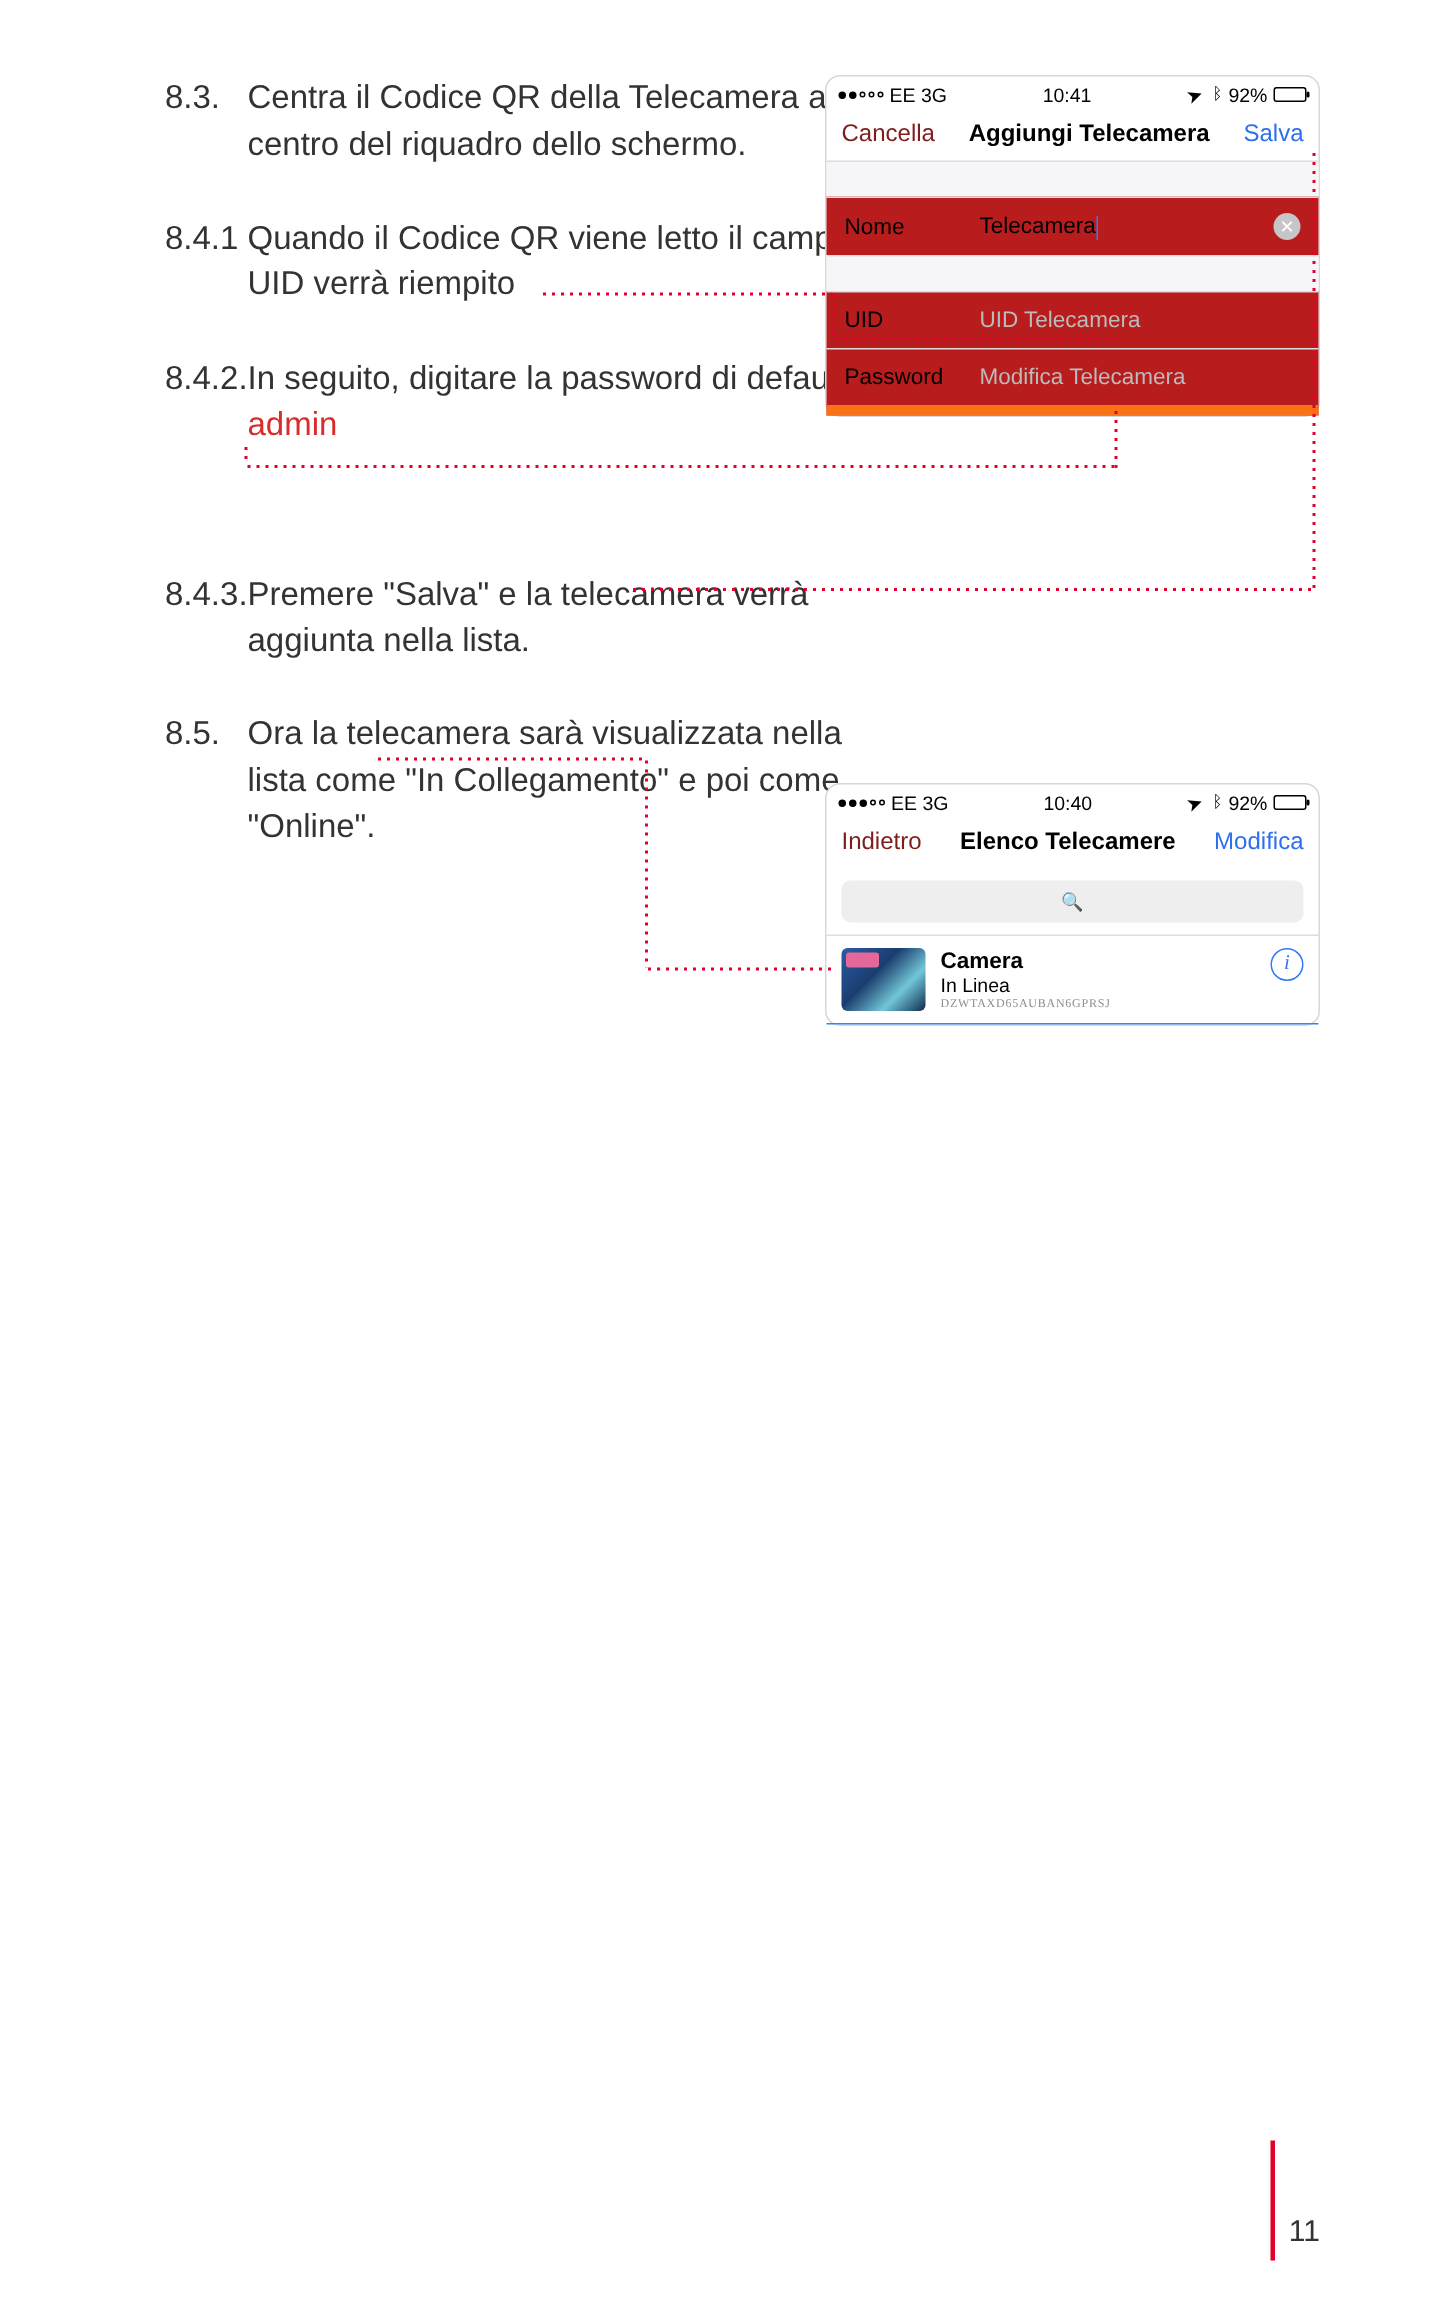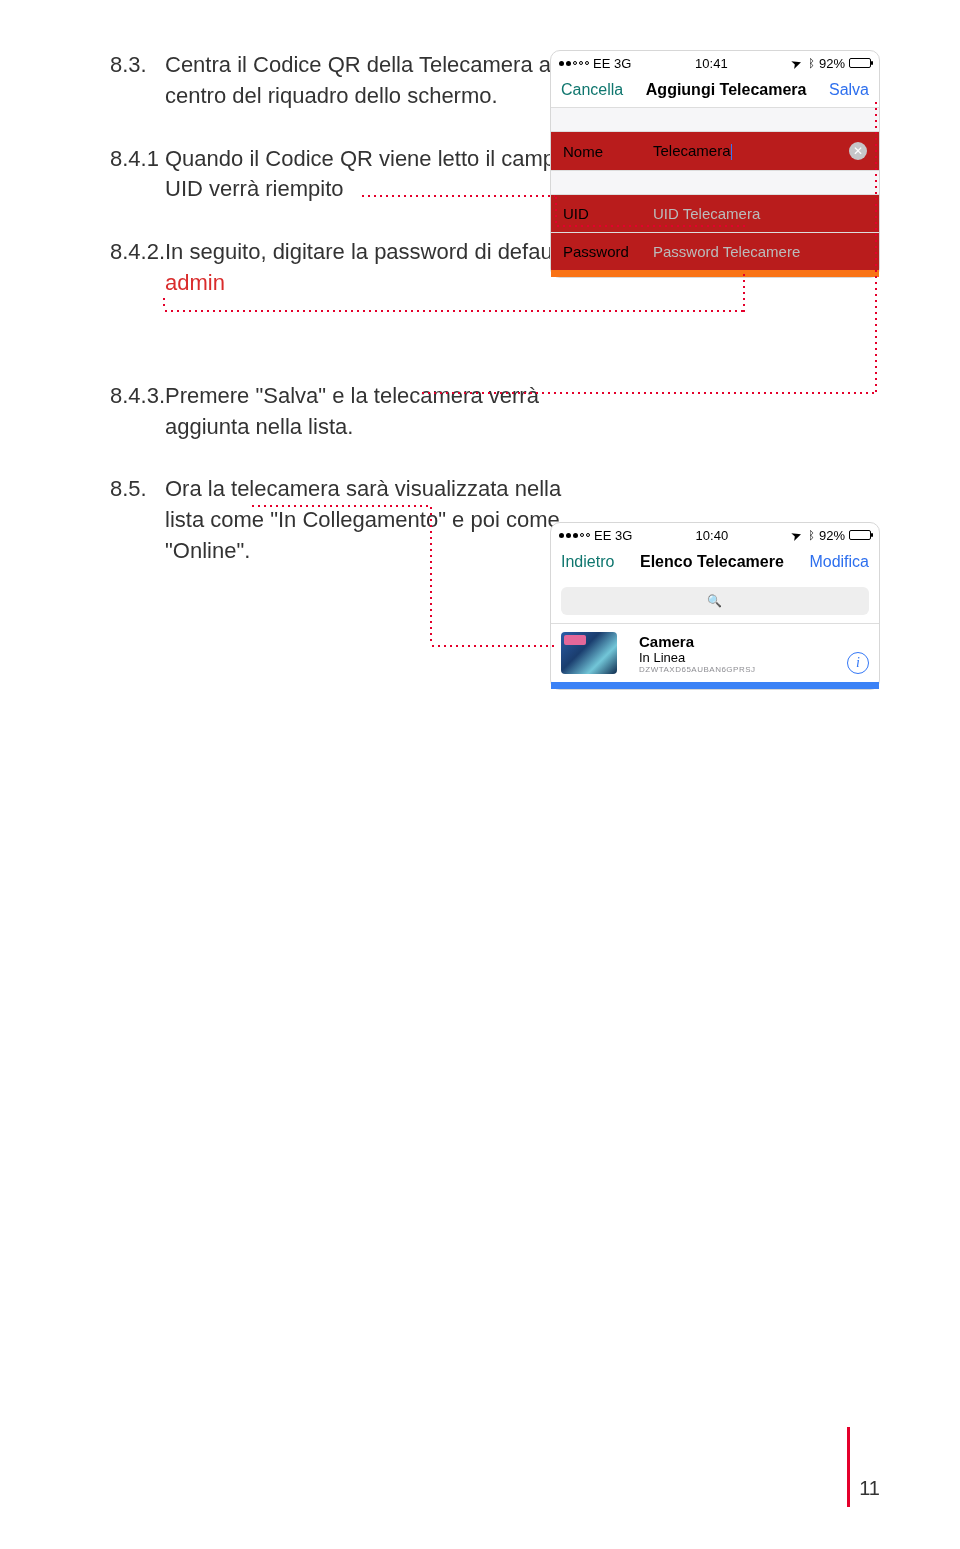--- a/index.html
+++ b/index.html
@@ -65,21 +65,21 @@
   }
   .battery::after {
     content:""; position:absolute; right:-3px; top:2px; width:2px; height:4px; background:#000; border-radius:1px;
   }
   .battery .fill { background:#000; height:100%; width:92%; }
   .navbar {
     display:flex; justify-content:space-between; align-items:center;
     padding: 6px 10px 8px;
     font-size: 16px;
   }
-  .navbar .nl { color:#0f766e; }
+  .navbar .nl { color:#7f1d1d; }
   .navbar .nc { font-weight:700; }
   .navbar .nr { color:#2d6fee; }
   .formrow {
     display:flex; align-items:center;
     border-top:1px solid #ddd;
     padding: 10px 12px;
     background:#b91c1c;
     font-size:15px;
   }
   .formrow:last-child { border-bottom:1px solid #ddd; }
@@ -94,34 +94,34 @@
   .cursor {
     display:inline-block; width:1px; height:16px; background:#3478f6; vertical-align:middle;
   }
   .formgap { height:24px; background:#f6f6f8; border-top:1px solid #ddd; }
   .searchbar {
     margin:8px 10px; background:#eee; border-radius:6px; height:28px;
     display:flex; align-items:center; justify-content:center; color:#8e8e93;
     font-size:14px;
   }
   .camrow {
-    display:flex; align-items:flex-end; padding:8px 10px; border-top:1px solid #ddd; border-bottom:7px solid #3b82f6;gap:12px;
+    display:flex; align-items:flex-start; padding:8px 10px; border-top:1px solid #ddd; border-bottom:1px solid #3b82f6;
   }
   .camthumb {
     width:56px; height:42px; border-radius:4px;
     background: linear-gradient(135deg, #2b5da8 0%, #1a3d6e 40%, #72c6d8 70%, #0e2a4d 100%);
     position:relative; flex-shrink:0;
   }
   .camthumb::before {
     content:""; position:absolute; top:3px; left:3px; width:22px; height:10px;
     background:#e4689a; border-radius:2px;
   }
   .caminfo { flex:1; padding-left:10px; font-size:13px; }
   .caminfo .cname { font-weight:600; font-size:15px; }
-  .caminfo .cuid { color:#8e8e93; font-size:8px; letter-spacing:0.5px; }
+  .caminfo .cuid { color:#8e8e93; font-size:8px; letter-spacing:0.5px;font-family:Liberation Serif, serif; }
   .infobtn {
     width:22px; height:22px; border:1.5px solid #3478f6; border-radius:50%;
     color:#3478f6; display:flex; align-items:center; justify-content:center;
     font-family: Georgia, serif; font-style:italic; font-size:14px;
   }
   .plane {
     display:inline-block; transform: rotate(-20deg); margin-right:2px;
   }
   .btooth { font-size:11px; }
   .page-number {
@@ -212,21 +212,21 @@
     <span class="val"><span>Telecamera</span><span class="cursor"></span></span>
     <span class="clearbtn">✕</span>
   </div>
   <div class="formgap"></div>
   <div class="formrow">
     <span class="lbl">UID</span>
     <span class="val placeholder">UID Telecamera</span>
   </div>
   <div class="formrow" style="border-bottom:7px solid #f97316;">
     <span class="lbl">Password</span>
-    <span class="val placeholder">Password Telecamere</span>
+    <span class="val placeholder">Modifica Telecamera</span>
   </div>
 </div>
 
 <div class="phone phone2">
   <div class="statusbar">
     <span style="display:flex;align-items:center;gap:4px;">
       <span class="sigdots">
         <span class="dot"></span>
           <span class="dot"></span>
           <span class="dot"></span>

